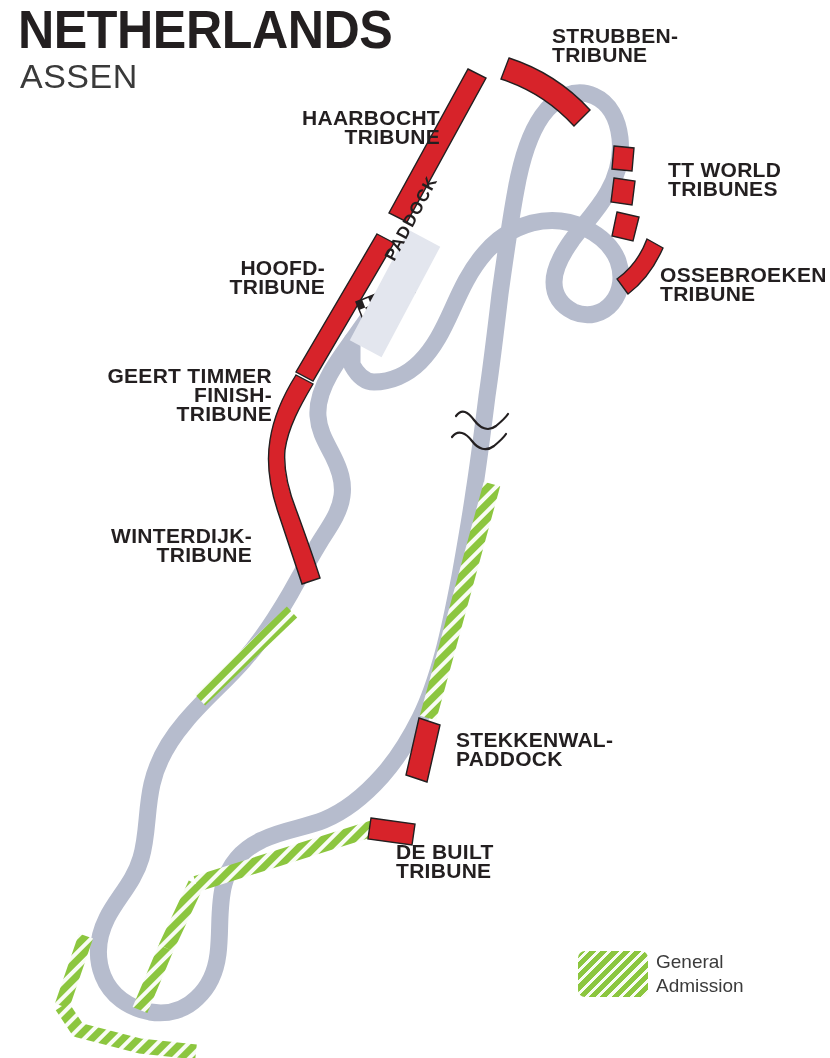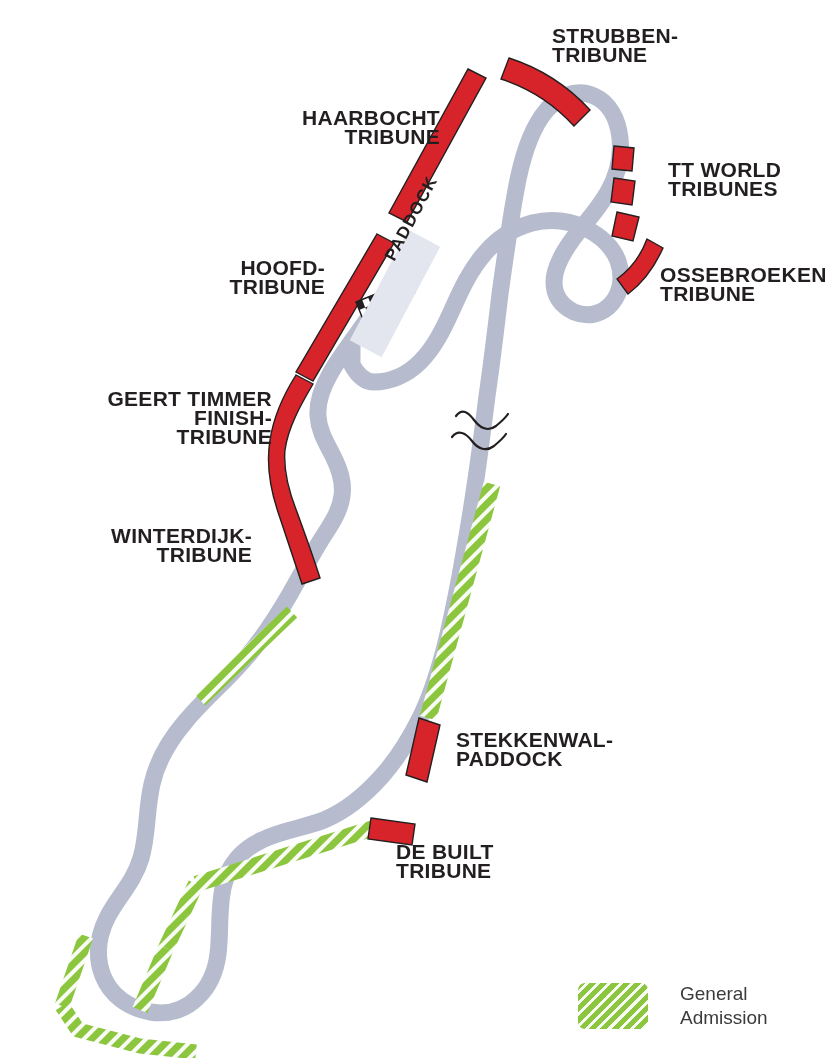--- a/index.html
+++ b/index.html
@@ -66,22 +66,21 @@
   }
   .lbl-right { text-align: right; }
   .lbl-left  { text-align: left; }
 
   .legend {
     position: absolute;
     left: 578px;
     top: 950px;
     display: flex;
     align-items: center;
-    gap: 32px;
-    margin-top: 32px;
+    gap: 8px;
   }
   .legend-swatch {
     width: 70px;
     height: 46px;
     border-radius: 7px;
     background-color: #8cc63f;
     background-image: repeating-linear-gradient(
         135deg,
         rgba(255,255,255,0) 0px,
         rgba(255,255,255,0) 5px,
@@ -247,37 +246,41 @@
         <rect x="13" y="17" width="6.5" height="8.5"></rect>
         <rect x="6.5" y="25.5" width="6.5" height="8.5"></rect>
         <rect x="19.5" y="25.5" width="6.5" height="8.5"></rect>
       </g>
     </g>
   </svg>
 
   <div class="paddock-band"></div>
   <div class="paddock-text">PADDOCK</div>
 
+  <div class="title-block">
+    <div class="title-main">NETHERLANDS</div>
+    <div class="title-sub">ASSEN</div>
+  </div>
 
   <div class="map-label lbl-left" style="left:552px; top:26px;">STRUBBEN-
 TRIBUNE</div>
 
   <div class="map-label lbl-right" style="left:195px; top:108px; width:245px;">HAARBOCHT
 TRIBUNE</div>
 
   <div class="map-label lbl-left" style="left:668px; top:160px;">TT WORLD
 TRIBUNES</div>
 
   <div class="map-label lbl-left" style="left:660px; top:265px;">OSSEBROEKEN
 TRIBUNE</div>
 
   <div class="map-label lbl-right" style="left:120px; top:258px; width:205px;">HOOFD-
 TRIBUNE</div>
 
-  <div class="map-label lbl-right" style="left:40px; top:366px; width:232px;margin-top:23px;">GEERT TIMMER
+  <div class="map-label lbl-right" style="left:40px; top:366px; width:232px;">GEERT TIMMER
 FINISH-
 TRIBUNE</div>
 
   <div class="map-label lbl-right" style="left:50px; top:526px; width:202px;">WINTERDIJK-
 TRIBUNE</div>
 
   <div class="map-label lbl-left" style="left:456px; top:730px;">STEKKENWAL-
 PADDOCK</div>
 
   <div class="map-label lbl-left" style="left:396px; top:842px;">DE BUILT

